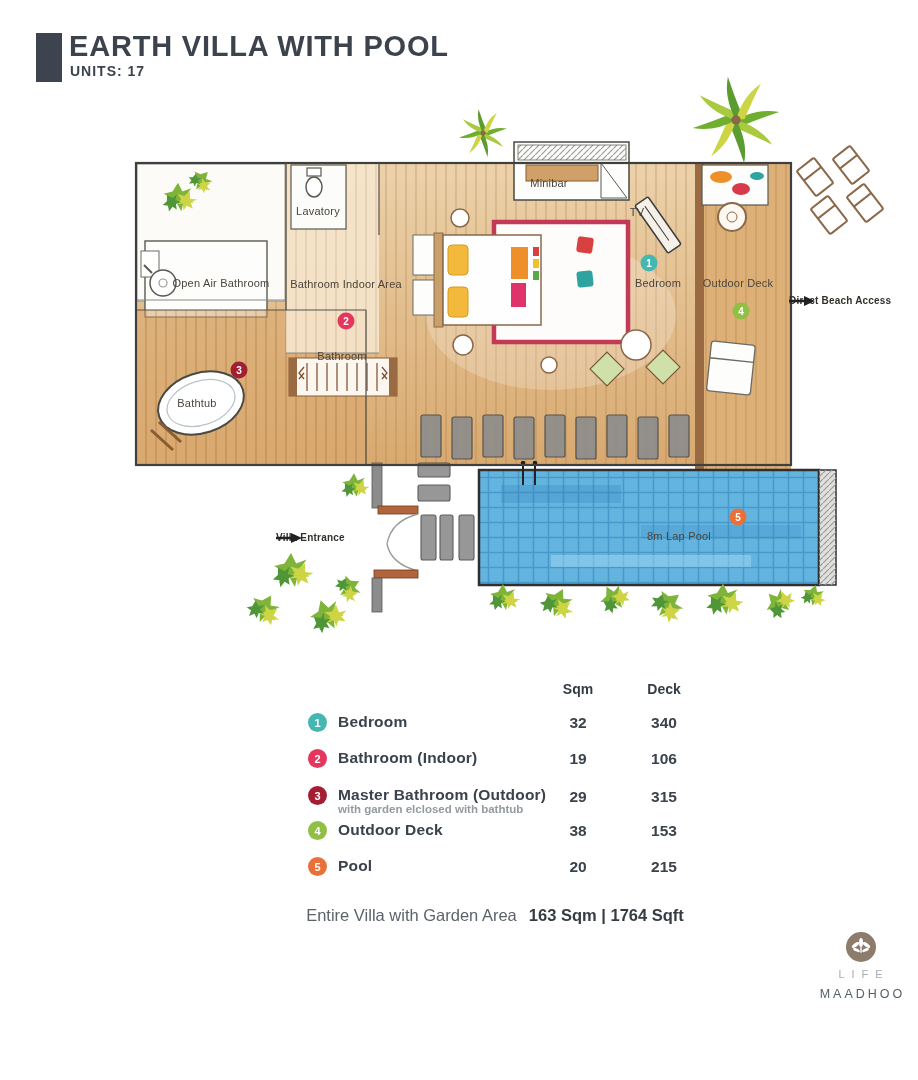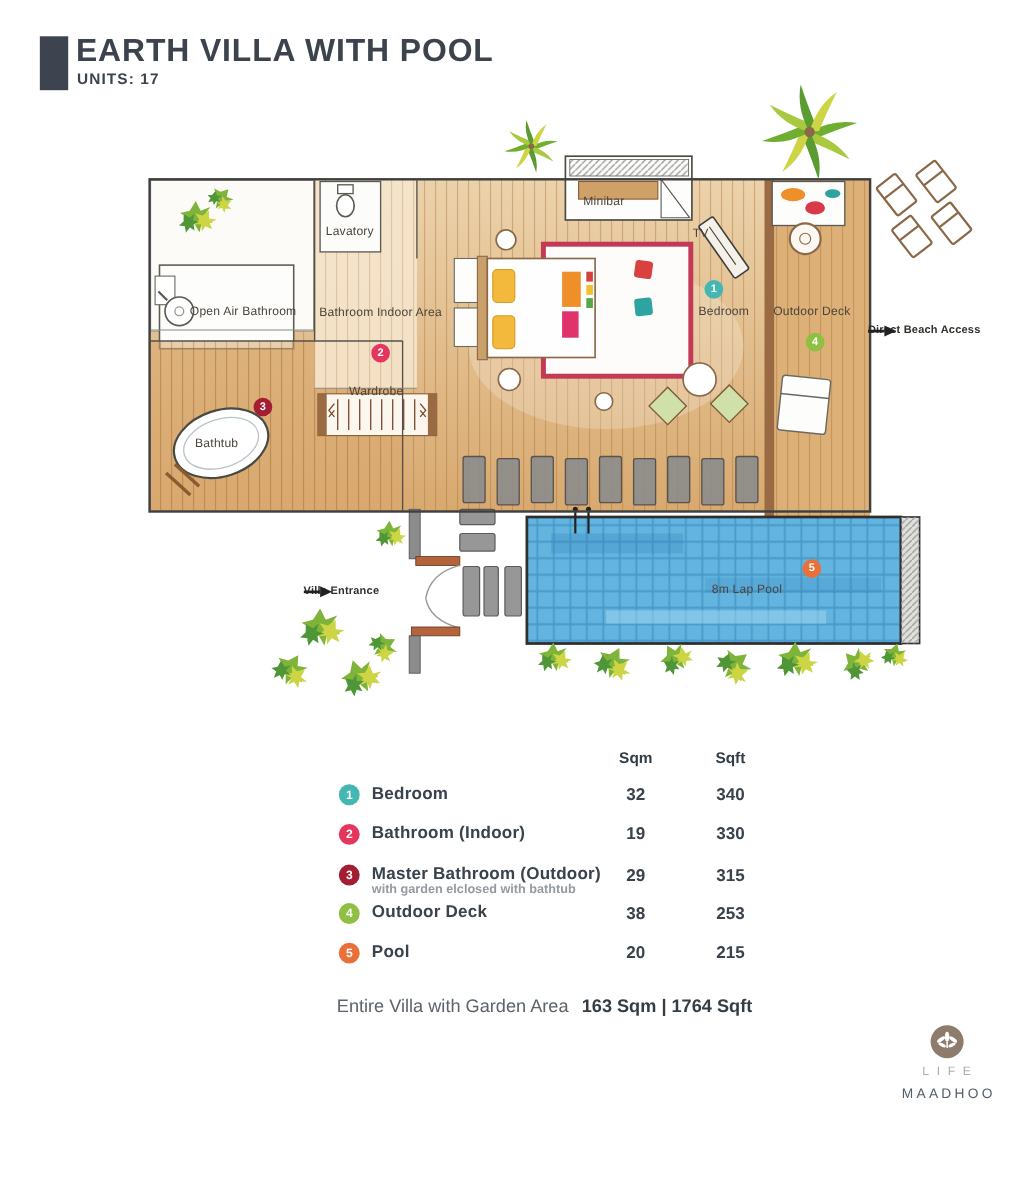--- a/index.html
+++ b/index.html
@@ -248,21 +248,21 @@
       <use href="#shrub" xlink:href="#shrub" transform="translate(602,534) scale(1.2)"></use>
       <use href="#shrub" xlink:href="#shrub" transform="translate(657,538) scale(1.0) rotate(-45)"></use>
       <use href="#shrub" xlink:href="#shrub" transform="translate(692,530) scale(0.8) rotate(15)"></use>
       <use href="#palm" xlink:href="#palm" transform="translate(362,68) scale(0.75)"></use>
       <use href="#palm" xlink:href="#palm" transform="translate(615,55) scale(1.35)"></use>
     </svg>
 
     <div class="plbl" style="left:197px;top:146px">Lavatory</div>
     <div class="plbl" style="left:100px;top:218px">Open Air Bathroom</div>
     <div class="plbl" style="left:225px;top:219px">Bathroom Indoor Area</div>
-    <div class="plbl" style="left:221px;top:291px">Wardrobe</div>
+    <div class="plbl" style="left:221px;top:291px">Bathroom</div>
     <div class="plbl" style="left:428px;top:118px">Minibar</div>
     <div class="plbl" style="left:516px;top:147px">TV</div>
     <div class="plbl" style="left:537px;top:218px">Bedroom</div>
     <div class="plbl" style="left:617px;top:218px">Outdoor Deck</div>
     <div class="plbl" style="left:76px;top:338px">Bathtub</div>
     <div class="plbl" style="left:558px;top:471px">8m Lap Pool</div>
 
     <div class="pmk mk1" style="left:528px;top:198px">1</div>
     <div class="pmk mk2" style="left:225px;top:256px">2</div>
     <div class="pmk mk3" style="left:118px;top:305px">3</div>
@@ -281,42 +281,42 @@
       <svg width="26" height="12" viewBox="0 0 26 12">
         <line x1="0" y1="6" x2="15" y2="6" stroke="#222" stroke-width="2.5"></line>
         <polygon points="15,1 26,6 15,11" fill="#222"></polygon>
       </svg>
       <span class="plbl strong" style="position:static;transform:none">Direct Beach Access</span>
     </div>
   </div>
 
   <div>
     <div class="lhead" style="left:507px;top:681px">Sqm</div>
-    <div class="lhead" style="left:593px;top:681px">Sqft</div>
+    <div class="lhead" style="left:593px;top:681px">Deck</div>
 
     <div class="lrow-circle mk1" style="left:272px;top:713px">1</div>
     <div class="lrow-label" style="left:302px;top:713px">Bedroom</div>
     <div class="lval" style="left:512px;top:714px">32</div>
     <div class="lval" style="left:598px;top:714px">340</div>
 
     <div class="lrow-circle mk2" style="left:272px;top:749px">2</div>
     <div class="lrow-label" style="left:302px;top:749px">Bathroom (Indoor)</div>
     <div class="lval" style="left:512px;top:750px">19</div>
-    <div class="lval" style="left:598px;top:750px">330</div>
+    <div class="lval" style="left:598px;top:750px">106</div>
 
     <div class="lrow-circle mk3" style="left:272px;top:786px">3</div>
     <div class="lrow-label" style="left:302px;top:786px">Master Bathroom (Outdoor)</div>
     <div class="lrow-note" style="left:302px;top:803px">with garden elclosed with bathtub</div>
     <div class="lval" style="left:512px;top:788px">29</div>
     <div class="lval" style="left:598px;top:788px">315</div>
 
     <div class="lrow-circle mk4" style="left:272px;top:821px">4</div>
     <div class="lrow-label" style="left:302px;top:821px">Outdoor Deck</div>
     <div class="lval" style="left:512px;top:822px">38</div>
-    <div class="lval" style="left:598px;top:822px">253</div>
+    <div class="lval" style="left:598px;top:822px">153</div>
 
     <div class="lrow-circle mk5" style="left:272px;top:857px">5</div>
     <div class="lrow-label" style="left:302px;top:857px">Pool</div>
     <div class="lval" style="left:512px;top:858px">20</div>
     <div class="lval" style="left:598px;top:858px">215</div>
   </div>
 
   <div class="tfoot">
     <span class="lab">Entire Villa with Garden Area</span><span class="val">163 Sqm | 1764 Sqft</span>
   </div>

